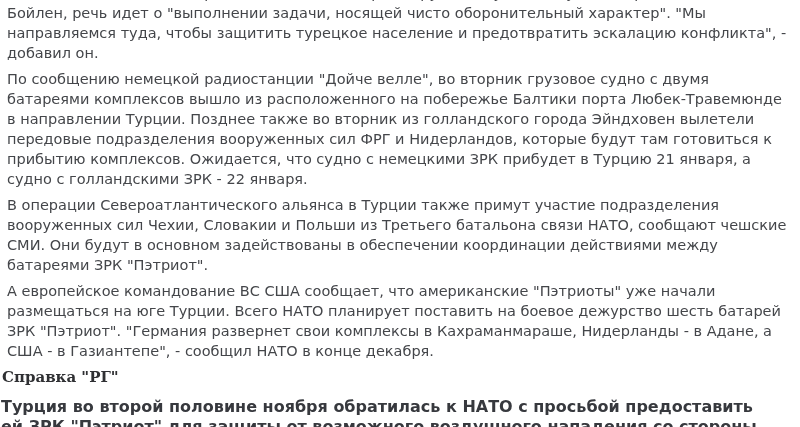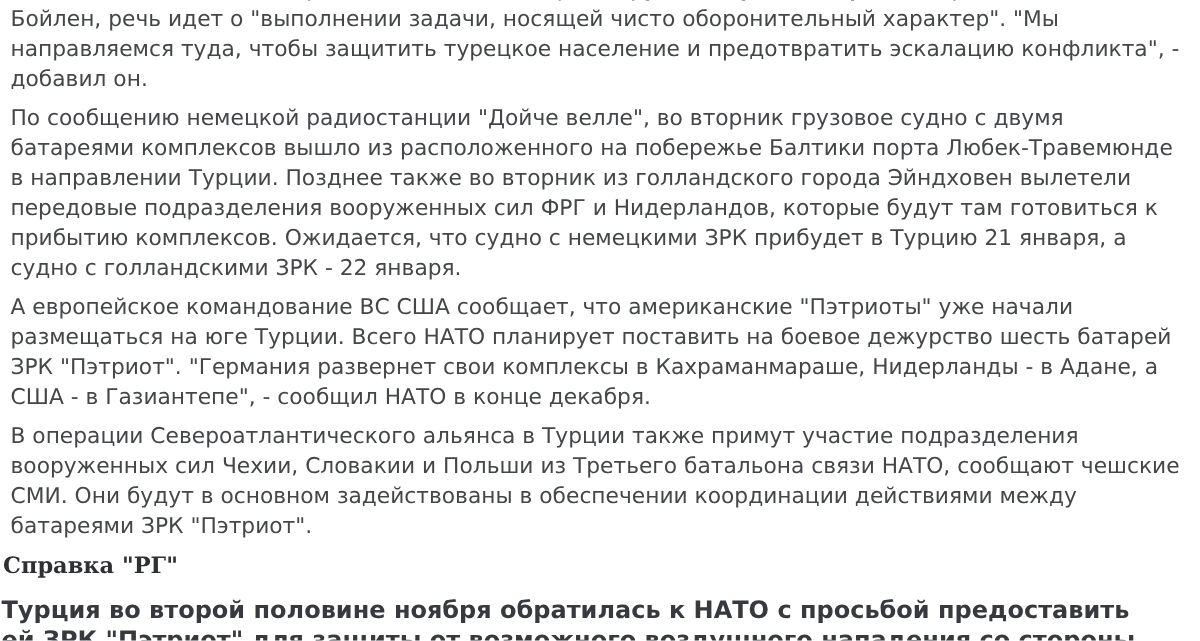--- a/index.html
+++ b/index.html
@@ -58,21 +58,21 @@
 <div class="article">
 
   <div class="clipped-top">
     <span class="clip-inner">По сообщению немецкой радиостанции, во вторник грузовое судно с двумя батареями комплексов вышло из расположенного на побережье Балтики порта в направлении Турции</span>
   </div>
 
   <p class="body-paragraph">Бойлен, речь идет о "выполнении задачи, носящей чисто оборонительный характер". "Мы направляемся туда, чтобы защитить турецкое население и предотвратить эскалацию конфликта", - добавил он.</p>
 
   <p class="body-paragraph">По сообщению немецкой радиостанции "Дойче велле", во вторник грузовое судно с двумя батареями комплексов вышло из расположенного на побережье Балтики порта Любек-Травемюнде в направлении Турции. Позднее также во вторник из голландского города Эйндховен вылетели передовые подразделения вооруженных сил ФРГ и Нидерландов, которые будут там готовиться к прибытию комплексов. Ожидается, что судно с немецкими ЗРК прибудет в Турцию 21 января, а судно с голландскими ЗРК - 22 января.</p>
 
+  <p class="body-paragraph">В операции Североатлантического альянса в Турции также примут участие подразделения вооруженных сил Чехии, Словакии и Польши из Третьего батальона связи НАТО, сообщают чешские СМИ. Они будут в основном задействованы в обеспечении координации действиями между батареями ЗРК "Пэтриот".</p>
+
   <p class="body-paragraph">А европейское командование ВС США сообщает, что американские "Пэтриоты" уже начали размещаться на юге Турции. Всего НАТО планирует поставить на боевое дежурство шесть батарей ЗРК "Пэтриот". "Германия развернет свои комплексы в Кахраманмараше, Нидерланды - в Адане, а США - в Газиантепе", - сообщил НАТО в конце декабря.</p>
-
-  <p class="body-paragraph">В операции Североатлантического альянса в Турции также примут участие подразделения вооруженных сил Чехии, Словакии и Польши из Третьего батальона связи НАТО, сообщают чешские СМИ. Они будут в основном задействованы в обеспечении координации действиями между батареями ЗРК "Пэтриот".</p>
 
   <h3 class="reference-heading">Справка "РГ"</h3>
 
   <p class="reference-body">Турция во второй половине ноября обратилась к НАТО с просьбой предоставить ей ЗРК "Пэтриот" для защиты от возможного воздушного нападения со стороны Сирии. 4 декабря совет НАТО принял решение о размещении ракет. Как ожидается, все шесть батарей начнут нести боевое дежурство с конца января. Подсчитано, что общая стоимость миссии, которая может продлиться до года, составляет 42 миллиона евро.</p>
 
 </div>
 
 </body></html>

